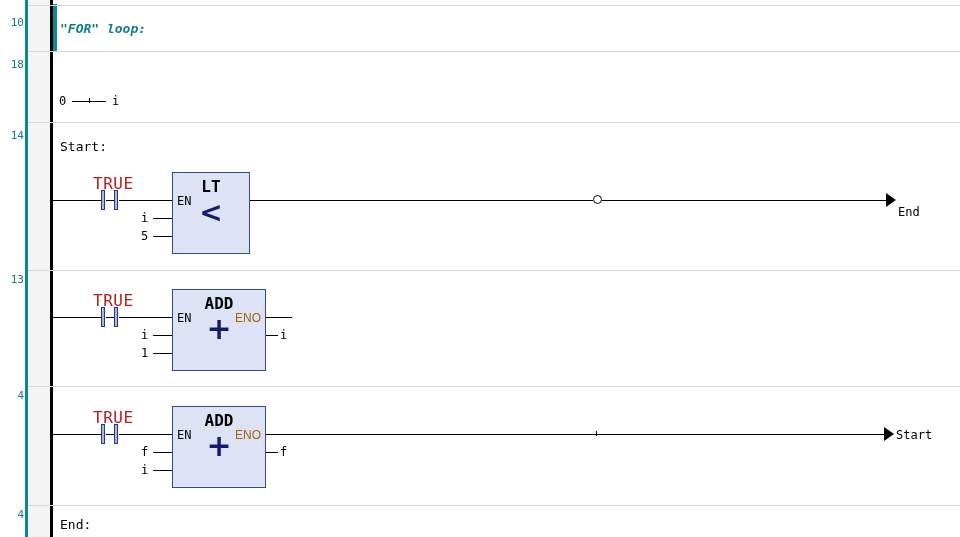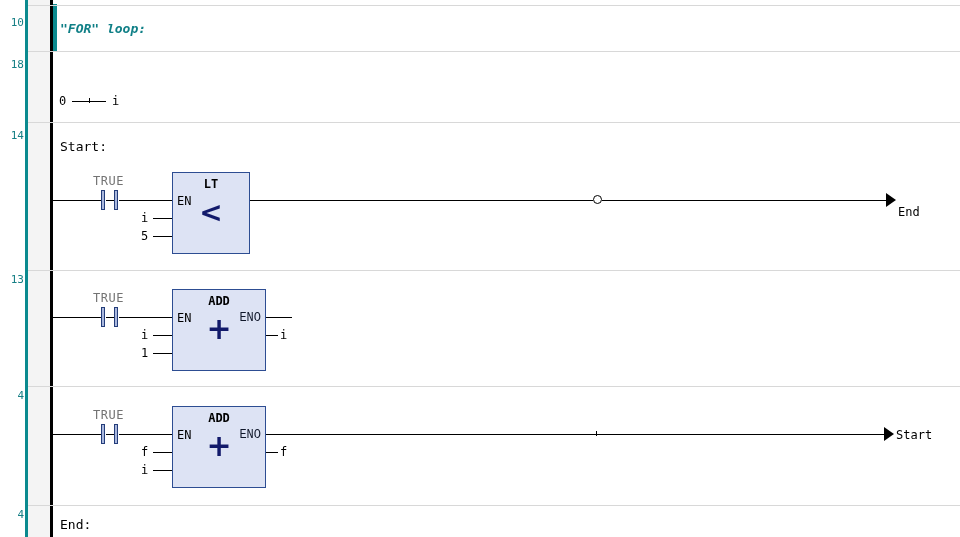--- a/index.html
+++ b/index.html
@@ -40,21 +40,21 @@
     font-size:13px;color:#000000;white-space:pre;
   }
   .jumplabel{
     position:absolute;
     font-family:"DejaVu Sans Mono","Liberation Mono",monospace;
     font-size:12px;color:#000000;white-space:pre;
   }
   .truelabel{
     position:absolute;
     font-family:"DejaVu Sans Mono","Liberation Mono",monospace;
-    font-size:12px;color:#737373;white-space:pre;letter-spacing:0.5px;
+    font-size:16px;color:#b91c1c;white-space:pre;letter-spacing:0.5px;
   }
   .operand{
     position:absolute;
     font-family:"DejaVu Sans Mono","Liberation Mono",monospace;
     font-size:12px;color:#000000;white-space:pre;
   }
 
   
   .wire{position:absolute;height:1px;background:#000000;}
   .pinwire{position:absolute;height:1px;background:#000000;}
@@ -66,31 +66,31 @@
   .fb{
     position:absolute;
     background:#dde3f4;
     border:1px solid #2d4d92;
     box-sizing:border-box;
   }
   .fb-title{
     position:absolute;left:0;top:4px;width:100%;
     text-align:center;
     font-family:"DejaVu Sans Mono","Liberation Mono",monospace;
-    font-size:12px;font-weight:bold;color:#000000;
+    font-size:16px;font-weight:bold;color:#000000;
   }
   .fb-en{
     position:absolute;left:4px;
     font-family:"DejaVu Sans Mono","Liberation Mono",monospace;
     font-size:12px;color:#000000;
   }
   .fb-eno{
     position:absolute;right:4px;
-    font-family:Liberation Mono, monospace;
-    font-size:12px;color:#0f172a;text-align:center;
+    font-family:Liberation Sans, sans-serif;
+    font-size:12px;color:#a16207;text-align:center;
   }
   .fb-glyph{
     position:absolute;left:0;width:100%;
     text-align:center;
     font-family:"DejaVu Sans","Liberation Sans",sans-serif;
     font-size:30px;font-weight:bold;color:#121a6b;
     line-height:1;
   }
   .fb-glyph.lt{font-size:28px;}
 

